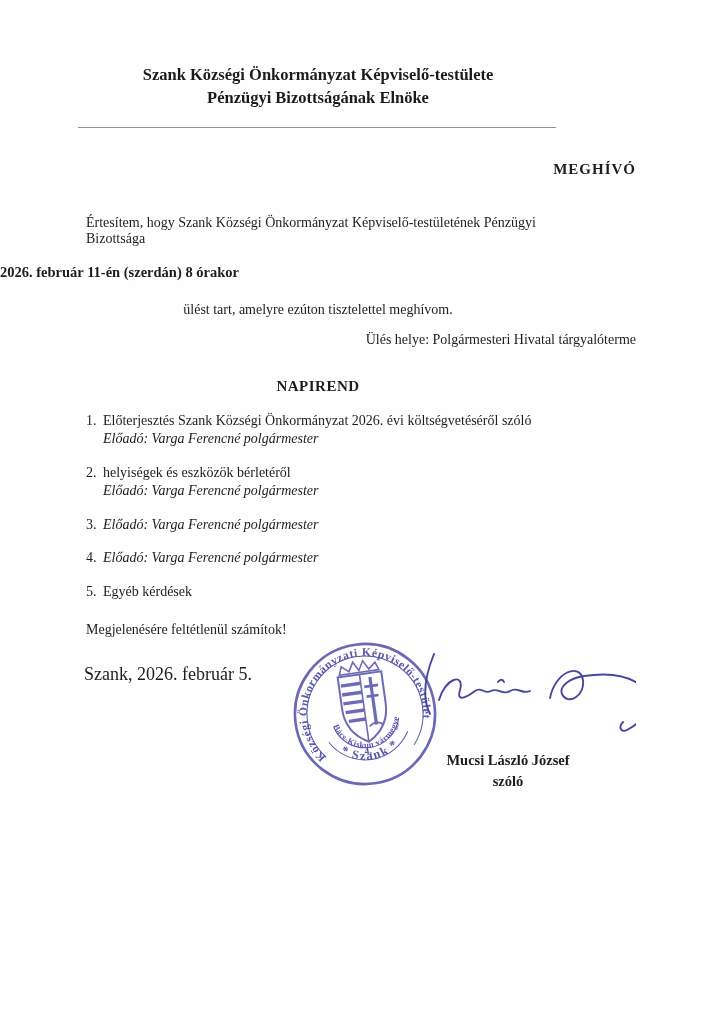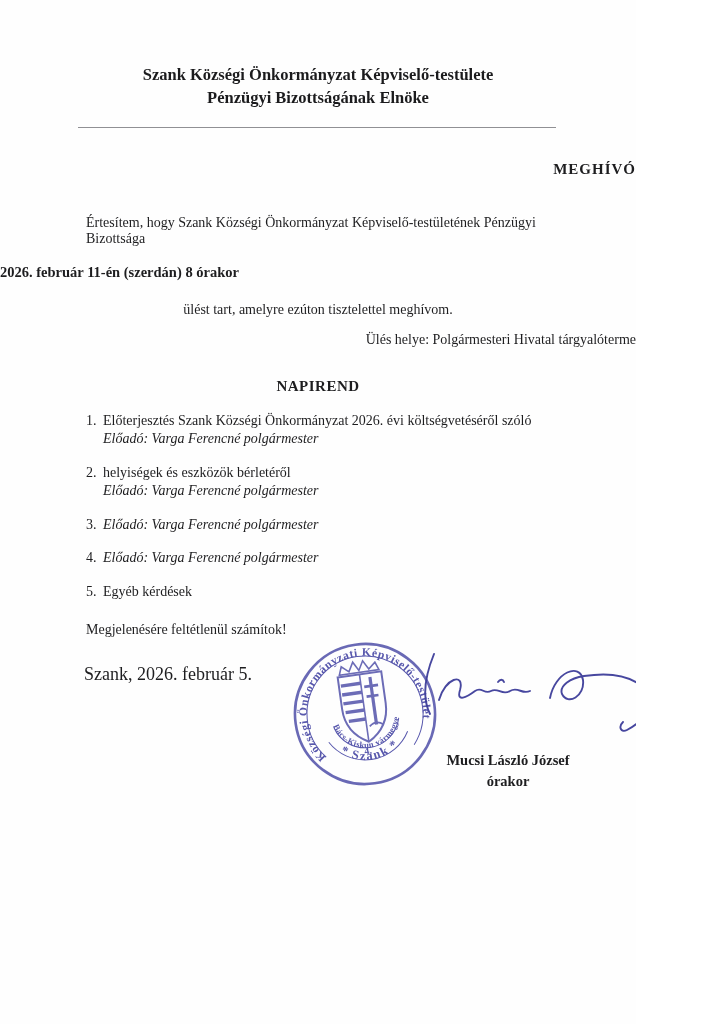--- a/index.html
+++ b/index.html
@@ -243,18 +243,18 @@
         <path d="M 86 36 C 88 33 91 33 92 36"></path>
 
         <path d="M 138 52 C 143 26 168 16 171 34 C 173 50 156 60 150 48 C 147 40 158 32 172 30 C 192 27 214 28 228 39 C 243 51 238 72 215 84 C 209 87 206 81 211 76"></path>
 
         <path d="M 244 14 C 258 38 255 66 235 90"></path>
       </g>
     </svg>
 
     <div class="signer">
       <div>Mucsi László József</div>
-      <div>órakor</div>
+      <div>szóló</div>
     </div>
 
   </div>
 
 </div>
 
 </body></html>

